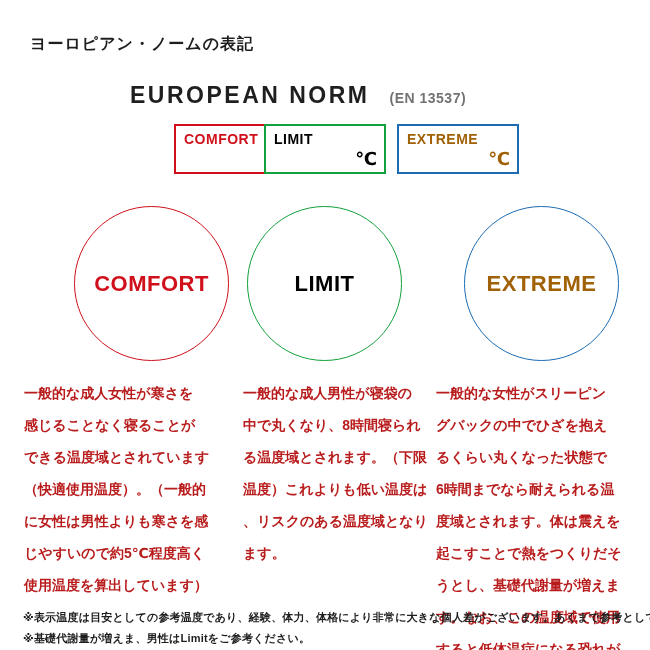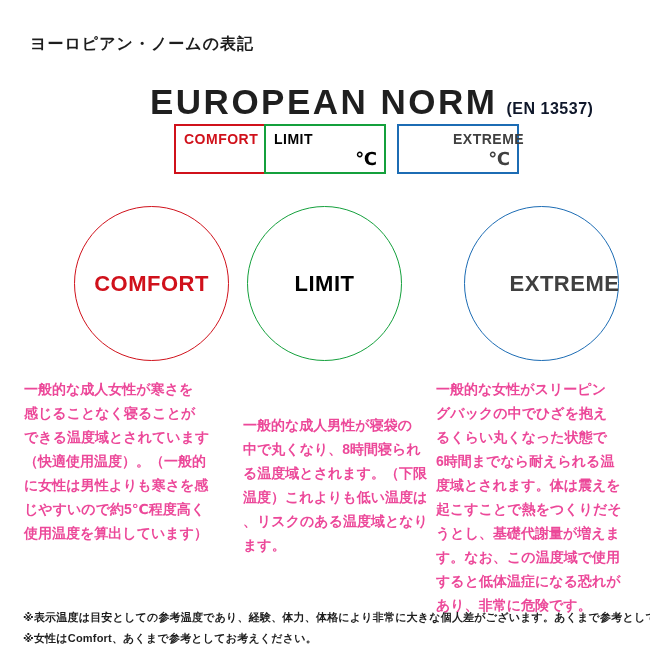--- a/index.html
+++ b/index.html
@@ -26,32 +26,31 @@
   }
   .title-row {
     position: absolute;
     left: 130px;
     top: 82px;
     display: flex;
     align-items: baseline;
     white-space: nowrap;
   }
   .title-main {
-    font-size: 35px;
+    font-size: 23px;
     font-weight: bold;
     letter-spacing: 2.5px;
     color: #1f1f1f;
-    margin-left: 20px;
   }
   .title-sub {
-    font-size: 16px;
+    font-size: 14px;
     font-weight: bold;
     letter-spacing: 0.5px;
-    margin-left: 9px;
-    color: #0f172a;
+    margin-left: 20px;
+    color: #737373;
   }
   .rating-box {
     position: absolute;
     top: 124px;
     width: 122px;
     height: 50px;
     border: 2px solid;
     background: #ffffff;
   }
   .box-comfort { left: 130px; }
@@ -91,44 +90,44 @@
     font-size: 22px;
     font-weight: bold;
     letter-spacing: 0.5px;
   }
   .para {
     position: absolute;
     top: 377px;
     width: 196px;
     font-size: 14px;
     font-weight: bold;
-    line-height: 24px;
+    line-height: 32px;
     white-space: pre-line;
-    color: #ec4899;
+    color: #b91c1c;
   }
   .para-comfort { left: 24px; }
-  .para-limit   { left: 243px; margin-top: 36px; }
+  .para-limit   { left: 243px; }
   .para-extreme { left: 436px; width: 186px; }
   .footnote {
     position: absolute;
     left: 23px;
     font-size: 11px;
     font-weight: bold;
     letter-spacing: 0.2px;
     color: #1e1e1e;
     white-space: nowrap;
   }
   .footnote-1 { top: 610px; }
   .footnote-2 { top: 631px; }
   
   .c-red   { color: #d0111b; }
   .b-red   { border-color: #d0111b; margin-left: 44px; }
   .c-green { color: #000000; }
   .b-green { border-color: #14a03c; }
-  .c-blue  { color: #404040; margin-left: 46px; }
+  .c-blue  { color: #a16207; }
   .b-blue  { border-color: #1c6cb4; }
 </style>
 </head>
 <body>
 
 <div class="page">
 
   <div class="heading-jp">ヨーロピアン・ノームの表記</div>
 
   <div class="title-row">
@@ -177,15 +176,15 @@
 るくらい丸くなった状態で
 6時間までなら耐えられる温
 度域とされます。体は震えを
 起こすことで熱をつくりだそ
 うとし、基礎代謝量が増えま
 す。なお、この温度域で使用
 すると低体温症になる恐れが
 あり、非常に危険です。</div>
 
   <div class="footnote footnote-1">※表示温度は目安としての参考温度であり、経験、体力、体格により非常に大きな個人差がございます。あくまで参考としてお考えください。</div>
-  <div class="footnote footnote-2">※女性はComfort、あくまで参考としてお考えください。</div>
+  <div class="footnote footnote-2">※基礎代謝量が増えま、男性はLimitをご参考ください。</div>
 
 </div>
 
 </body></html>

